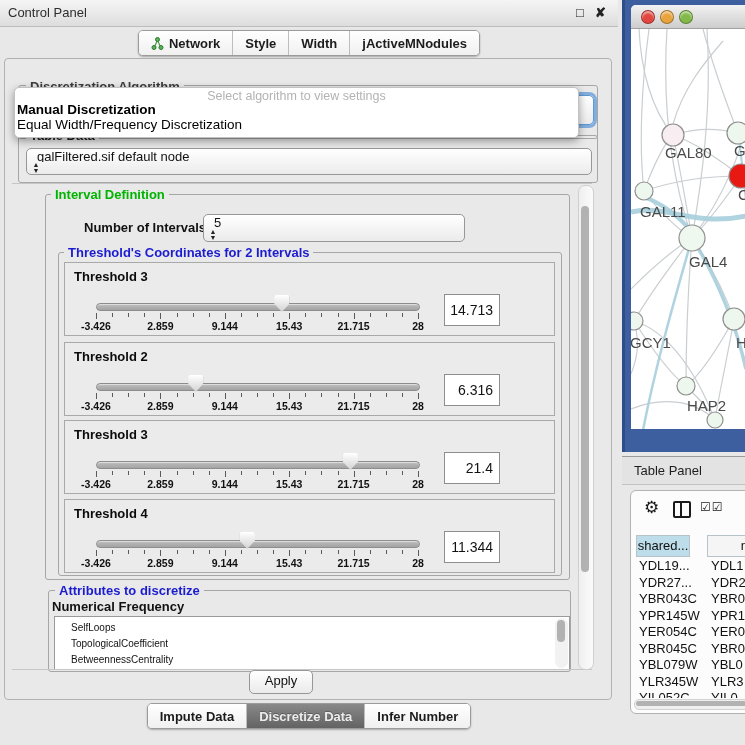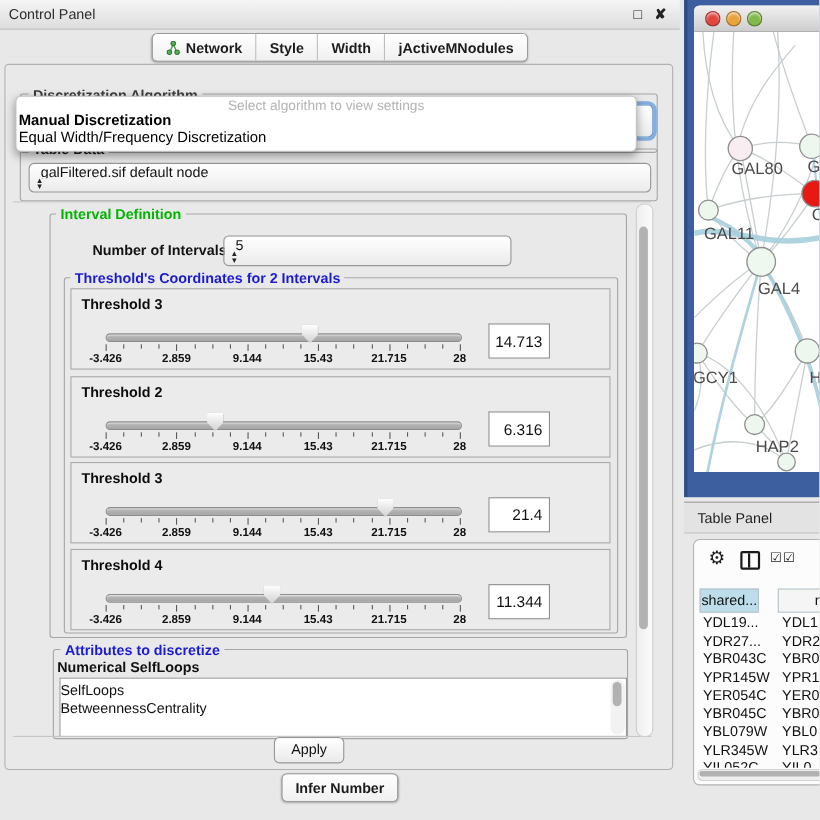--- a/index.html
+++ b/index.html
@@ -45,21 +45,21 @@
   .t-track{position:absolute;left:31px;top:40px;width:322px;height:6px;border-radius:4px;
     background:linear-gradient(#bdbdbd,#a4a4a4);border:1px solid #8d8d8d;box-shadow:inset 0 1px 1px rgba(255,255,255,.55);}
   .t-thumb{position:absolute;width:15px;height:17px;background:linear-gradient(#ffffff,#d2d2d2);
     clip-path:polygon(8% 0,92% 0,100% 12%,100% 52%,50% 100%,0 52%,0 12%);filter:drop-shadow(0 0 1px #767676);}
   .t-tick{position:absolute;width:1px;background:#5a5a5a;}
   .t-ticklab{position:absolute;width:54px;text-align:center;font-size:10.5px;font-weight:bold;color:#111;}
   .t-value{position:absolute;left:379px;top:31px;width:56px;height:32px;box-sizing:border-box;background:#fff;
     border:1px solid #8e8e8e;font-size:14px;text-align:right;line-height:30px;padding-right:6px;}
   
   .listbox{position:absolute;background:#fff;border:1px solid #9a9a9a;overflow:hidden;}
-  .list-item{height:16px;line-height:16px;font-size:13px;white-space:nowrap;}
+  .list-item{height:16px;line-height:16px;font-size:10px;padding-left:16px;white-space:nowrap;}
   .vscroll{position:absolute;width:14px;background:linear-gradient(90deg,#efefef,#fbfbfb);
     border:1px solid #cfcfcf;border-radius:7px;}
   .vthumb{position:absolute;left:2px;width:8px;border-radius:5px;background:#b2b2b2;}
   .hscroll{position:absolute;height:9px;background:#efefef;border:1px solid #d2d2d2;border-radius:5px;}
   .hthumb{position:absolute;top:1px;height:5px;border-radius:4px;background:#b2b2b2;}
   .btn{position:absolute;background:linear-gradient(#ffffff,#eaeaea);border:1px solid #979797;
     border-radius:5px;font-size:13px;text-align:center;line-height:20px;}
   
   .netframe{position:absolute;left:622px;top:0;width:123px;height:452px;background:#3d5e9f;
     box-shadow:inset 3px 0 0 #2e4c88;}
@@ -282,41 +282,48 @@
       <div class="t-tick" style="left: 320.8px; top: 50px; height: 4px;"></div>
       <div class="t-tick" style="left: 336.9px; top: 50px; height: 4px;"></div>
       <div class="t-tick" style="left: 353px; top: 50px; height: 6px;"></div>
       <div class="t-ticklab" style="left: 326px; top: 57px;">28</div>
       <div class="t-value">11.344</div>
     </div>
   </div>
 
 <div class="grp" style="left:48px;top:590px;width:521px;height:80px;"></div>
 <span class="grp-title blue" style="left:55px;top:583px;">Attributes to discretize</span>
-<span class="abs" style="left:52px;top:599px;font-size:13px;font-weight:bold;">Numerical SelfLoops</span>
+<span class="abs" style="left:52px;top:599px;font-size:13px;font-weight:bold;">Numerical Frequency</span>
 <div class="listbox" style="left:54px;top:616px;width:514px;height:52px;">
   <div id="attrItems">
       <div class="list-item" style="padding-top: 3px;">SelfLoops</div>
+      <div class="list-item" style="padding-top: 0px;">TopologicalCoefficient</div>
       <div class="list-item" style="padding-top: 0px;">BetweennessCentrality</div>
     </div>
   <div class="vscroll" style="right:1px;top:1px;width:13px;height:50px;border:none;background:#f2f2f2;">
     <div class="vthumb" style="top:2px;height:22px;"></div>
   </div>
 </div>
 
 <div class="hline" style="left:12px;top:669px;width:580px;"></div>
 
 <div class="vscroll" style="left:578px;top:185px;height:483px;">
   <div class="vthumb" style="top:20px;height:366px;"></div>
 </div>
 
 <div class="btn" style="left:249px;top:670px;width:62px;height:22px;">Apply</div>
 
 <div class="segwrap" style="top:703px;">
   <div class="seg" id="bottomTabs">
+      <div class="seg-item">
+        <span>Impute Data</span>
+      </div>
+      <div class="seg-item sel">
+        <span>Discretize Data</span>
+      </div>
       <div class="seg-item">
         <span>Infer Number</span>
       </div>
     </div>
 </div>
 
 <div class="netframe"></div>
 <div class="netwin">
   <div class="wtitle"><span id="lights"><span class="light" style="left: 10px; background: rgb(225, 70, 63); border: 1px solid rgba(0, 0, 0, 0.3);"></span><span class="light" style="left: 29px; background: rgb(232, 163, 59); border: 1px solid rgba(0, 0, 0, 0.3);"></span><span class="light" style="left: 48px; background: rgb(130, 185, 72); border: 1px solid rgba(0, 0, 0, 0.3);"></span></span></div>
   <div style="position:relative;width:114px;height:401px;background:#ffffff;">

